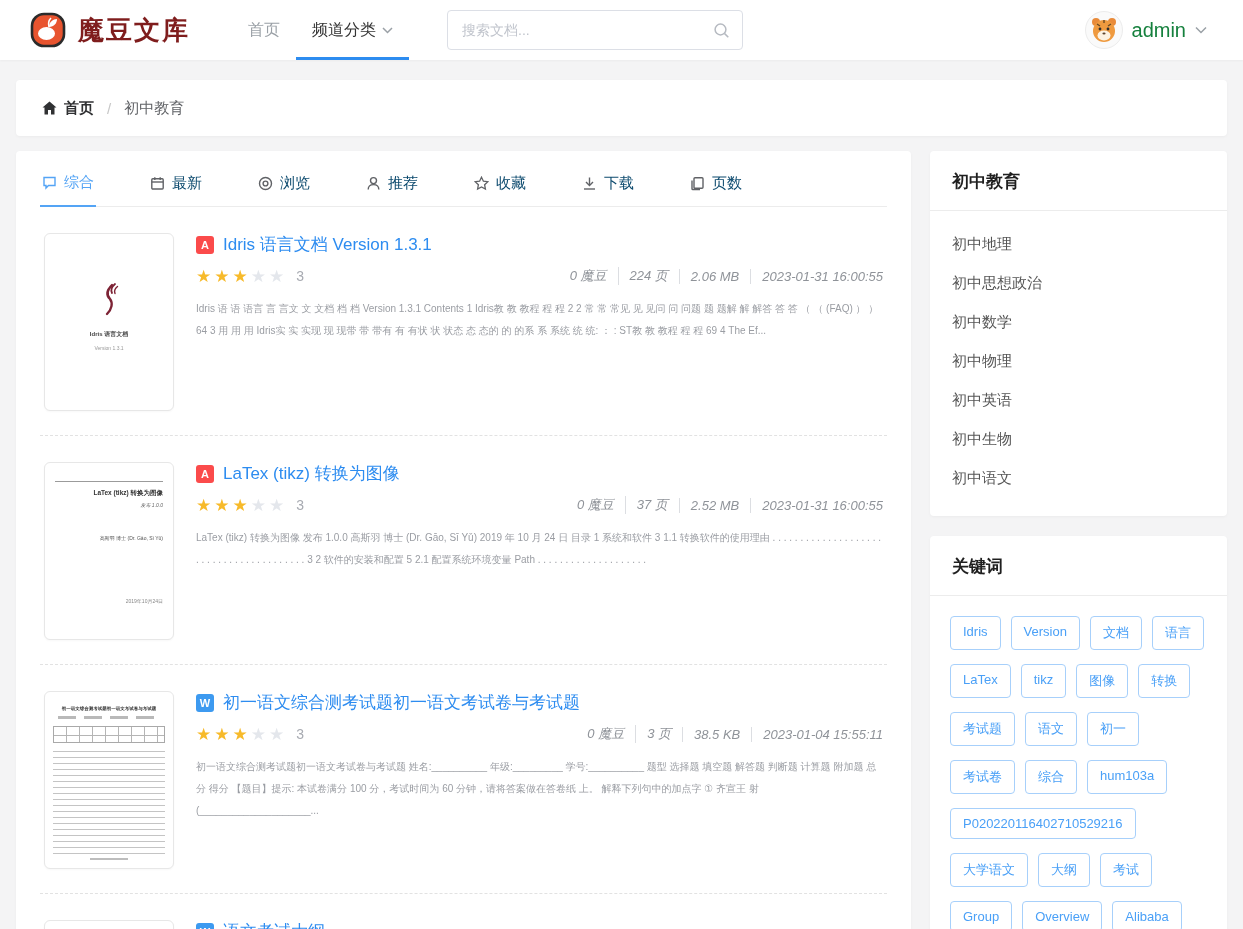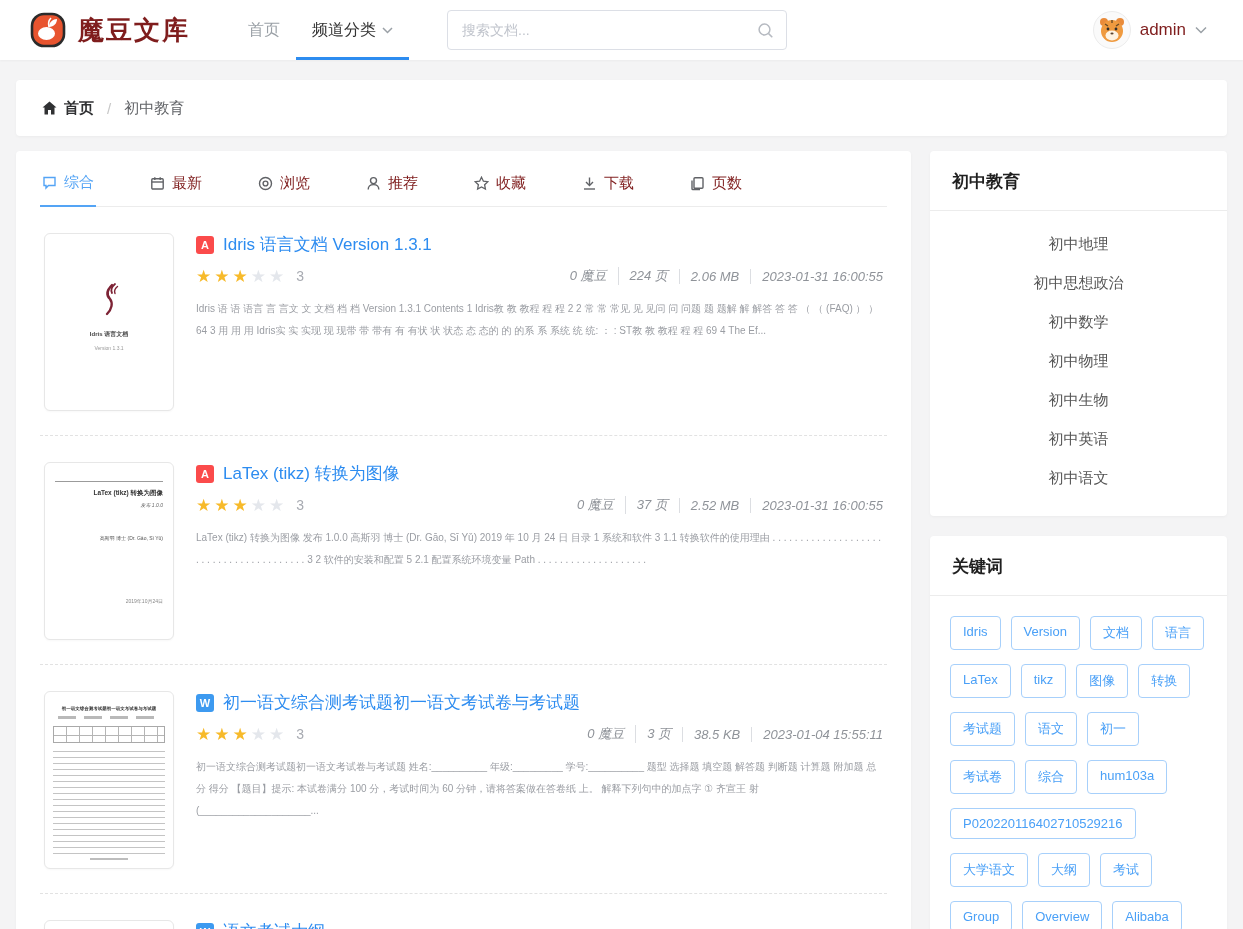--- a/index.html
+++ b/index.html
@@ -17,49 +17,49 @@
     display:flex; align-items:center; padding:0 36px 0 28px;
     box-shadow:0 1px 2px rgba(0,0,0,.04);
   }
   .brand { display:flex; align-items:center; gap:10px; cursor:pointer; }
   .brand-name { font-size:26px; font-weight:bold; color:#7f1d1d; letter-spacing:2px; }
   .top-nav { display:flex; align-items:center; height:60px; margin-left:42px; }
   .nav-item { height:60px; display:flex; align-items:center; padding:0 16px; font-size:16px; color:#9aa0a6; cursor:pointer; }
   .nav-item.active { color:#333; border-bottom:3px solid #2d8cf0; padding-top:3px; }
   .nav-item .chev { margin-left:6px; }
   .searchbox {
-    margin-left:38px; width:340px; height:40px; border:1px solid #dcdfe6; border-radius:4px;
+    margin-left:38px; width:296px; height:40px; border:1px solid #dcdfe6; border-radius:4px;
     display:flex; align-items:center; padding:0 12px 0 14px; background:#fff;
   }
   .searchbox input { flex:1; border:none; outline:none; font-size:14px; color:#333; font-family:inherit; }
   .searchbox input::placeholder { color:#c0c4cc; }
   .userbox { margin-left:auto; display:flex; align-items:center; gap:9px; cursor:pointer; }
   .avatar { width:38px; height:38px; border-radius:50%; border:1px solid #ececec; background:#fafafa; display:flex; align-items:center; justify-content:center; overflow:hidden; }
-  .username { font-size:17px; color:#7f1d1d; }
+  .username { font-size:20px; color:#15803d; }
 
   
   .crumbbar {
     margin:20px 16px 0; height:56px; background:#fff; border-radius:4px;
     display:flex; align-items:center; padding:0 26px; gap:9px;
     box-shadow:0 1px 3px rgba(0,0,0,.04); font-size:15px;
   }
   .crumb-home { display:flex; align-items:center; gap:7px; color:#303133; font-weight:bold; cursor:pointer; }
   .crumb-sep { color:#c7c7c7; margin:0 4px; }
   .crumb-cur { color:#606266; }
 
   
   .main { margin:15px 16px 0; display:flex; gap:19px; align-items:flex-start; }
   .panel-left {
     width:895px; background:#fff; border-radius:4px; padding:0 24px;
     min-height:900px; box-shadow:0 1px 3px rgba(0,0,0,.04);
   }
 
   
   .tabs { display:flex; padding-top:22px; border-bottom:1px solid #ececec; }
-  .tab { display:flex; align-items:center; gap:7px; font-size:15px; color:#7f1d1d;
+  .tab { display:flex; align-items:center; gap:7px; font-size:15px; color:#0c4a6e;
          padding:0 2px 13px; margin-right:52px; cursor:pointer; }
   .tab svg { stroke:#606266; }
   .tab.active { color:#54a4f5; border-bottom:2px solid #54a4f5; margin-bottom:-1px; }
   .tab.active svg { stroke:#54a4f5; }
 
   
   .doc-item { display:flex; gap:22px; padding:26px 4px 24px 4px; border-bottom:1px dashed #e2e2e2; }
   .doc-item:last-child { border-bottom:none; }
   .thumb {
     flex:none; width:130px; height:178px; background:#fff;
@@ -108,21 +108,21 @@
   .t3-lines { margin-top:8px; width:88%; flex:1;
               background:repeating-linear-gradient(#c4c4c4 0 1px, transparent 1px 6px); }
   .t3-foot { width:30%; height:2px; background:#bdbdbd; margin:4px 0 8px; }
 
   
   .panel-right { flex:1; }
   .side-card { background:#fff; border-radius:4px; box-shadow:0 1px 3px rgba(0,0,0,.04); }
   .side-card + .side-card { margin-top:20px; }
   .side-head { padding:19px 22px 17px; font-size:17px; font-weight:bold; color:#1f1f1f;
                border-bottom:1px solid #ececec; }
-  .cat-list { list-style:none; padding:14px 22px 18px;text-align:center; }
+  .cat-list { list-style:none; padding:14px 22px 18px; }
   .cat-list li { padding:10px 0; font-size:15px; color:#555; cursor:pointer; }
   .tag-wrap { padding:20px 20px 22px; display:flex; flex-wrap:wrap; gap:14px 10px; }
   .tag { border:1px solid #a7d0fb; color:#4aa0f7; border-radius:4px; padding:7px 12px;
          font-size:13px; background:#fff; cursor:pointer; white-space:nowrap; }
 
   svg { display:block; }
 </style>
 </head>
 <body>
 
@@ -367,23 +367,23 @@
       <ul class="cat-list">
 
           <li>初中地理</li>
 
           <li>初中思想政治</li>
 
           <li>初中数学</li>
 
           <li>初中物理</li>
 
+          <li>初中英语</li>
+
           <li>初中生物</li>
-
-          <li>初中英语</li>
 
           <li>初中语文</li>
         </ul>
     </div>
 
     <div class="side-card">
       <div class="side-head">关键词</div>
       <div class="tag-wrap">
 
           <span class="tag">Idris</span>

